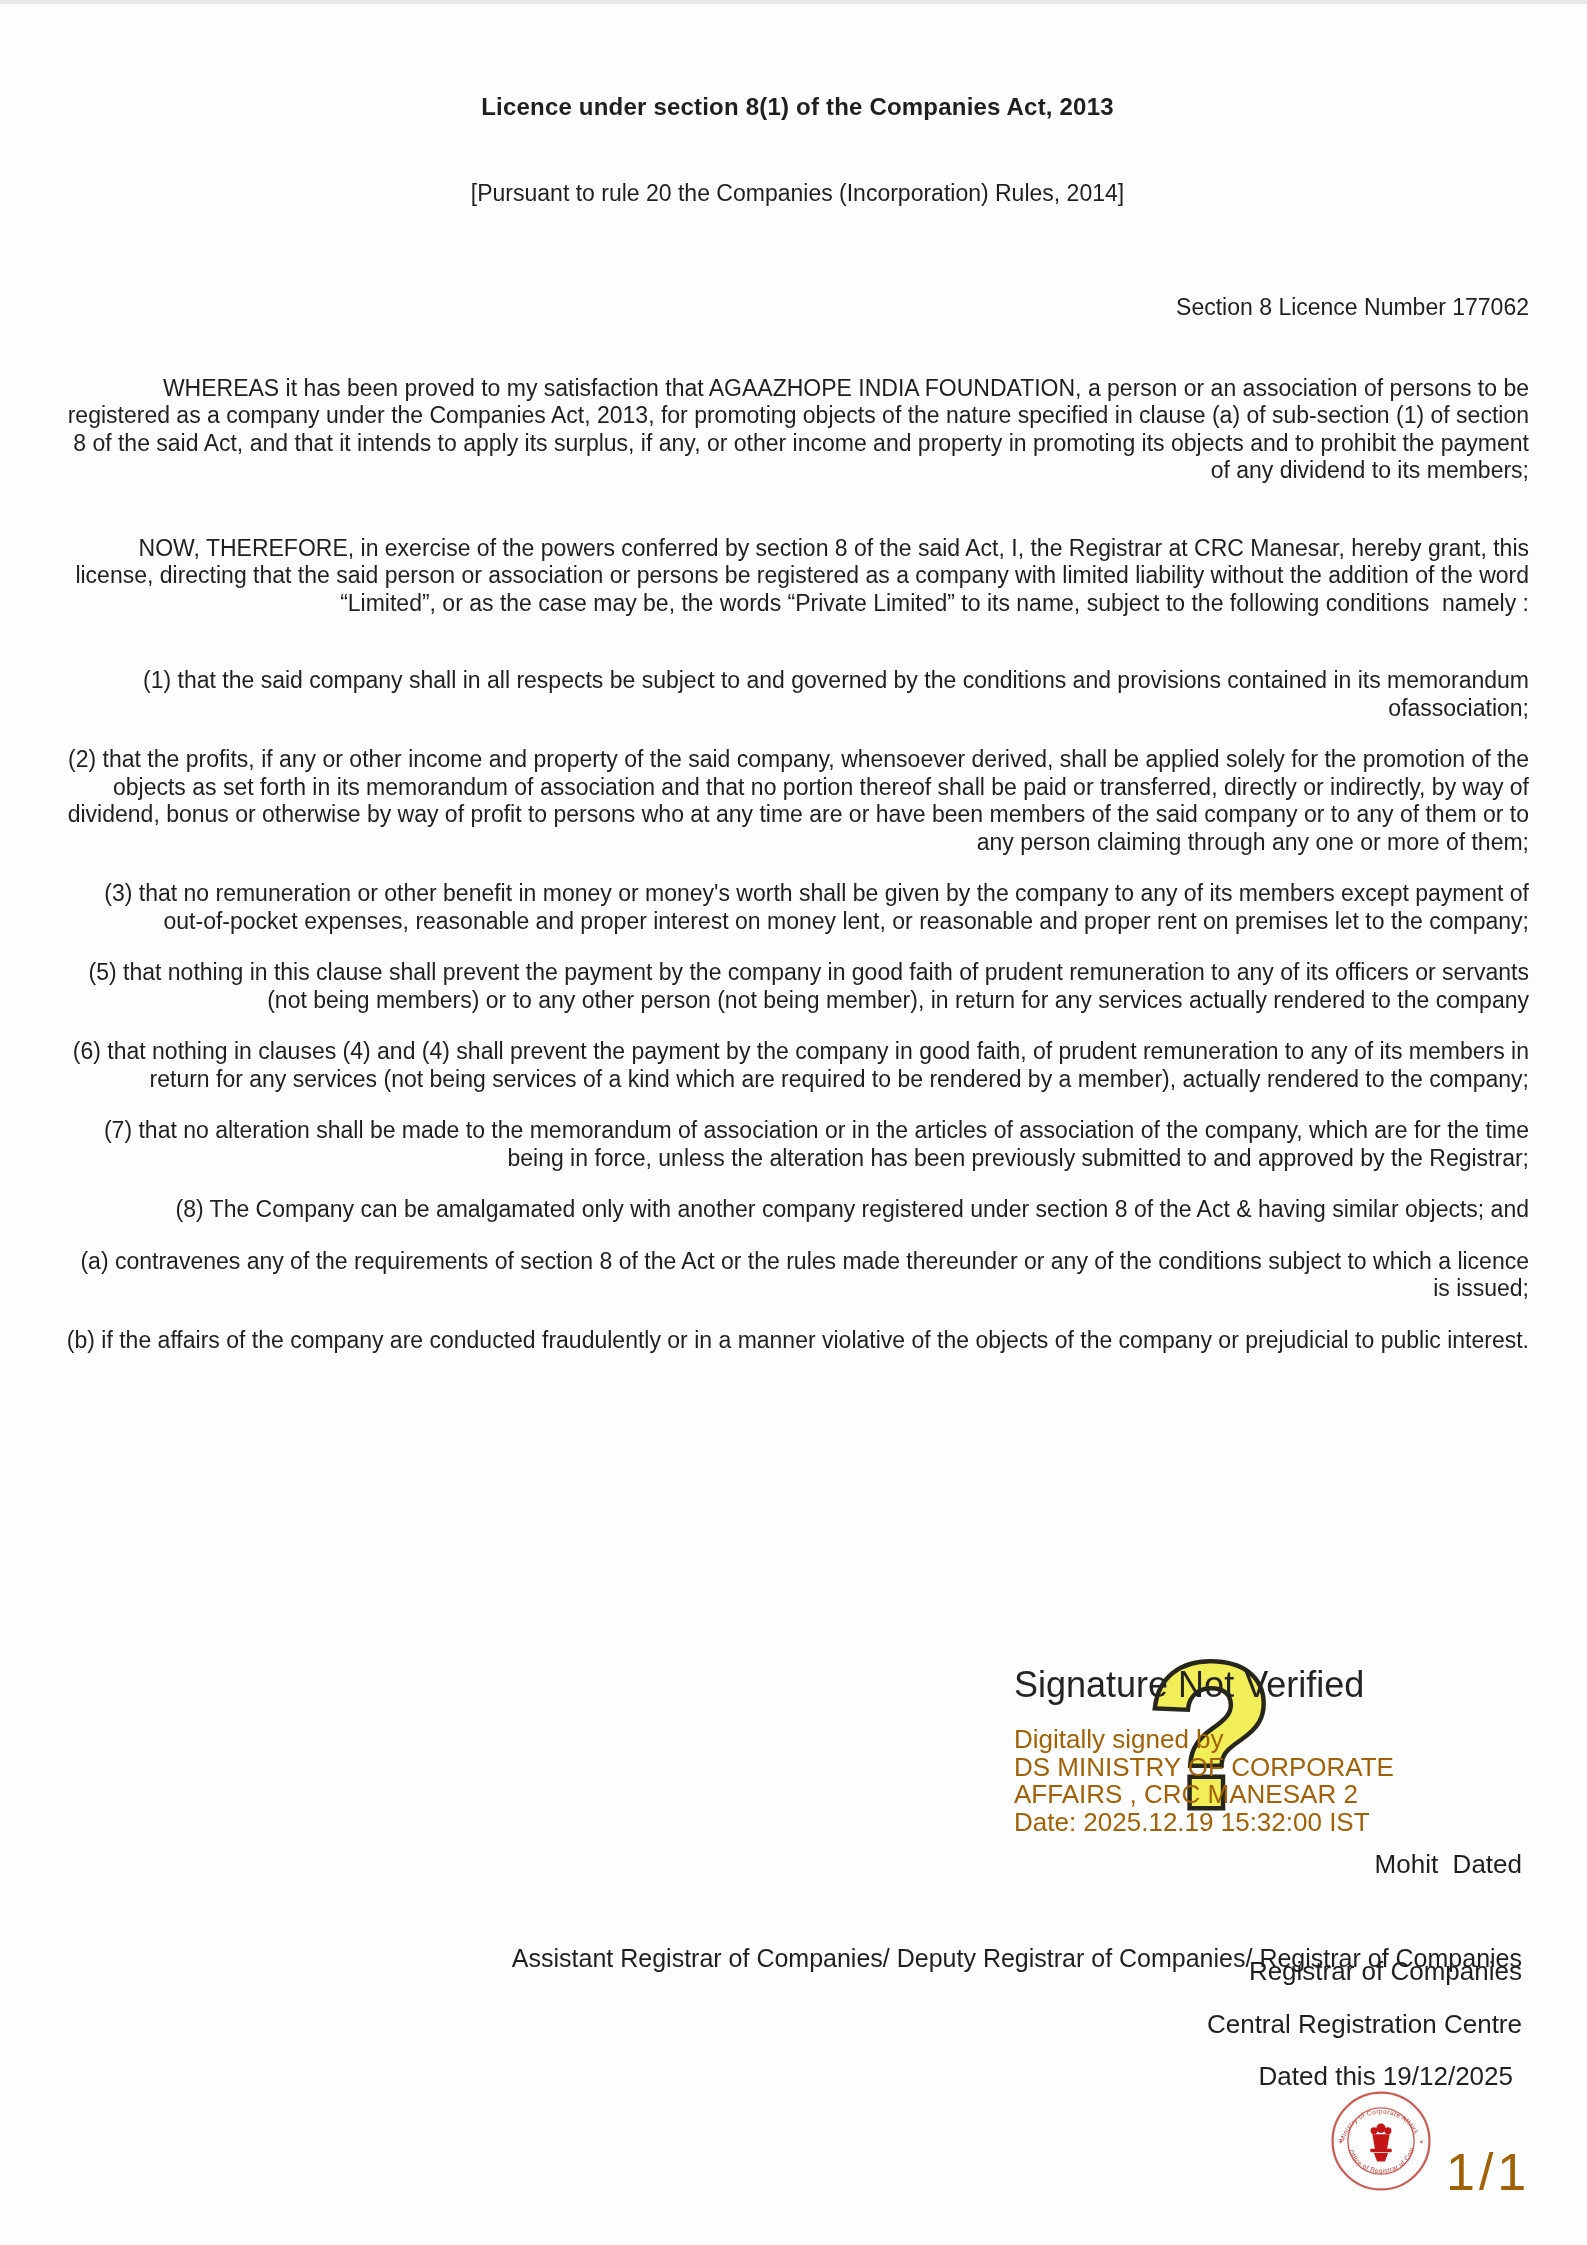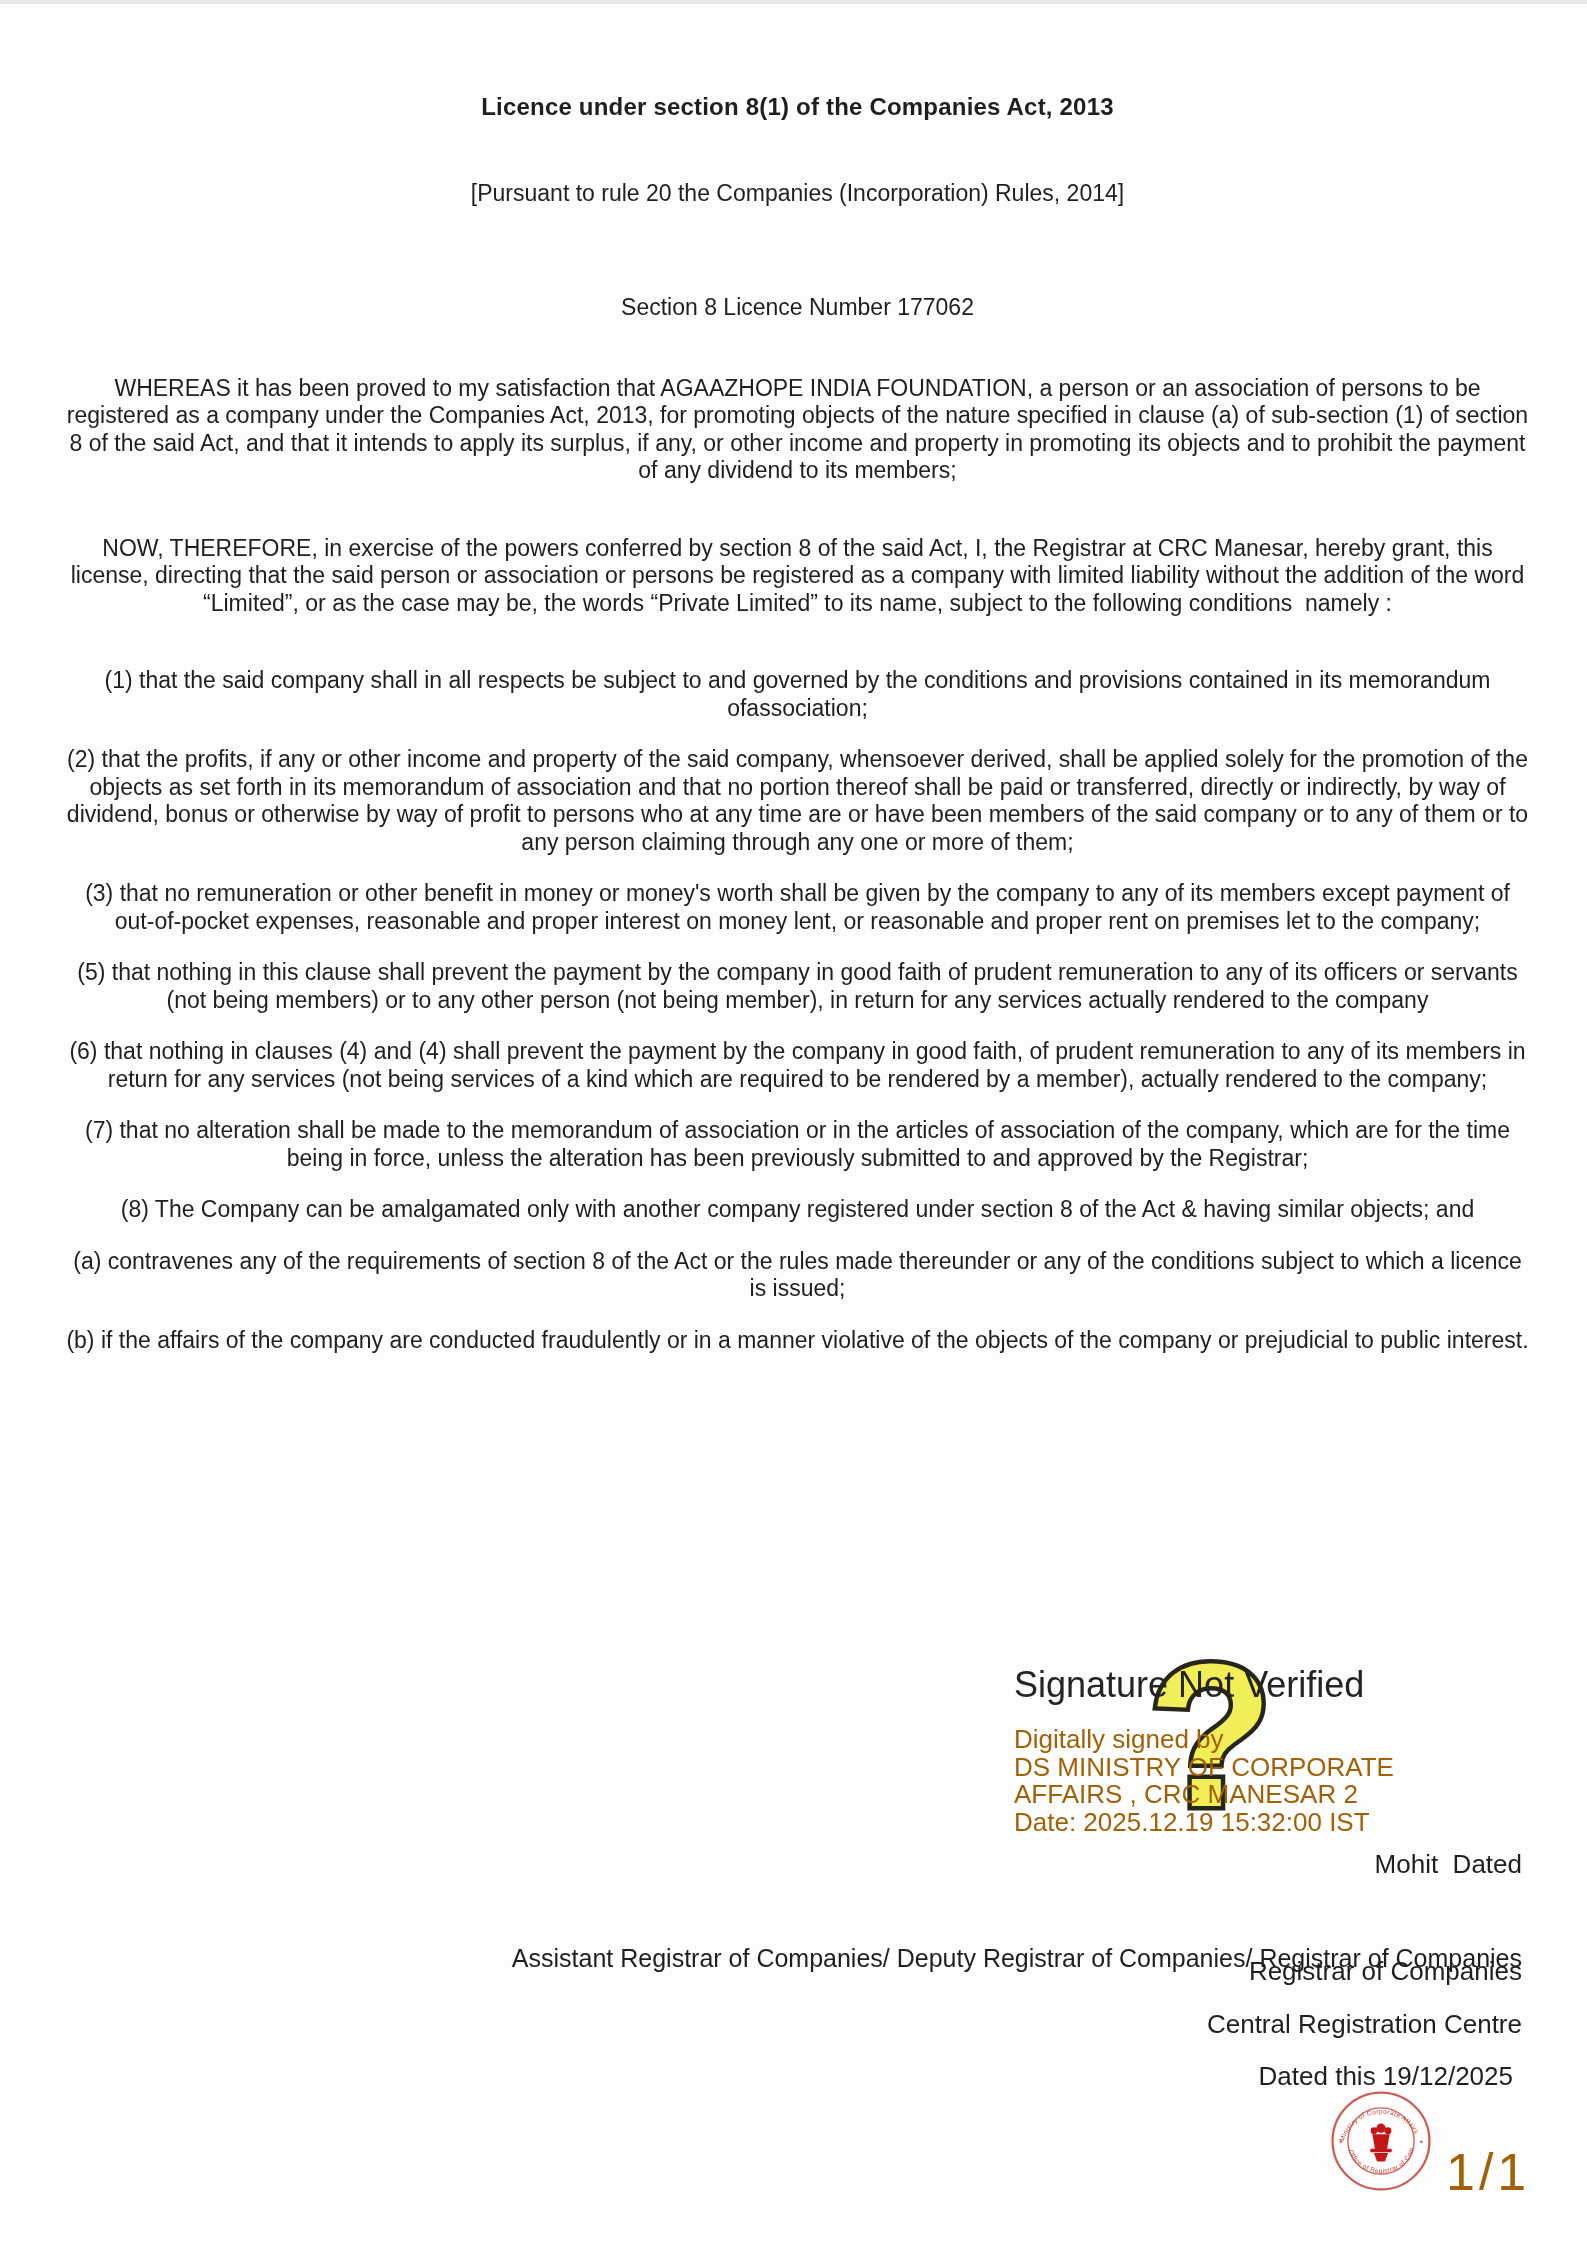--- a/index.html
+++ b/index.html
@@ -22,21 +22,21 @@
   .doc-title {
     font-size:24px; font-weight:bold; text-align:center;
     line-height:30px; letter-spacing:0.2px;
   }
   .doc-subtitle {
     margin-top:56px !important;
     font-size:23px; text-align:center; line-height:30px;
   }
   .licence-number { margin-top:86px !important; font-size:23px; line-height:30px; }
   .para {
-    font-size:23px; line-height:27.5px; text-align:center;
+    font-size:23px; line-height:27.5px; text-align:right;
     white-space:pre-wrap;
   }
   .whereas { margin-top:53px !important; }
   .now     { margin-top:50px !important; }
   .clause  { margin-top:24px !important; }
   .clause-first { margin-top:50px !important; }
 
   
   .sig-qmark {
     position:absolute; left:1148px; top:1628px;

